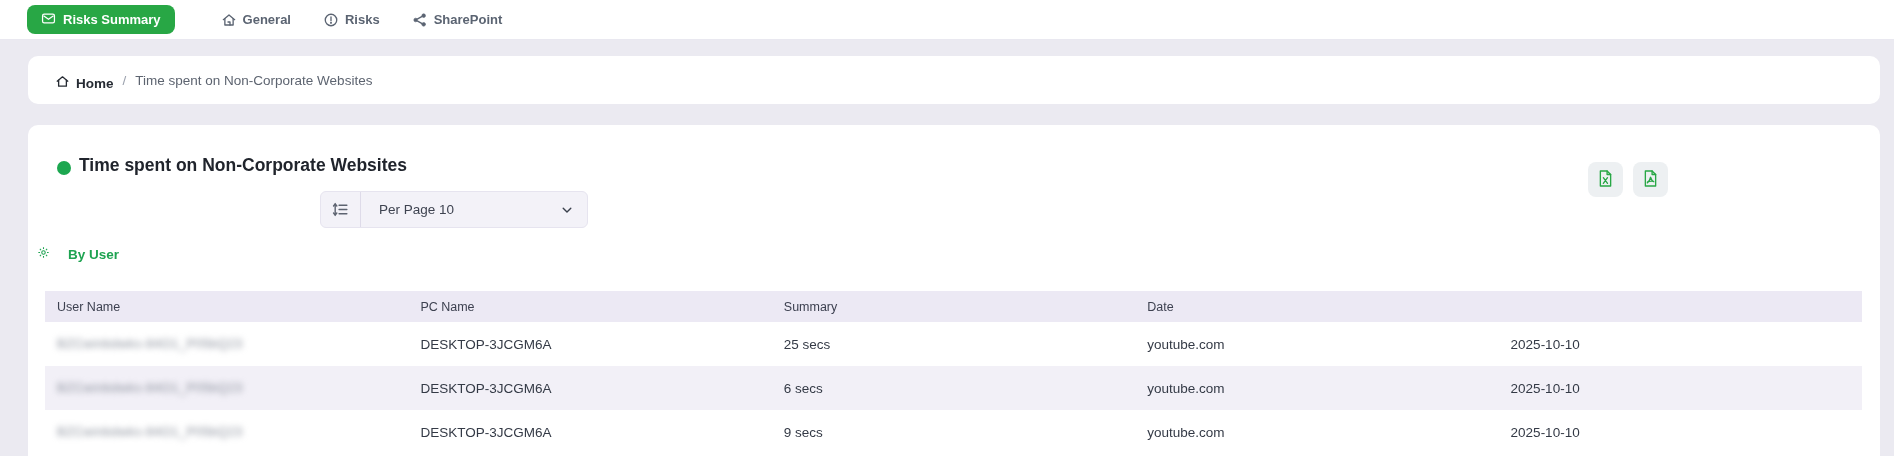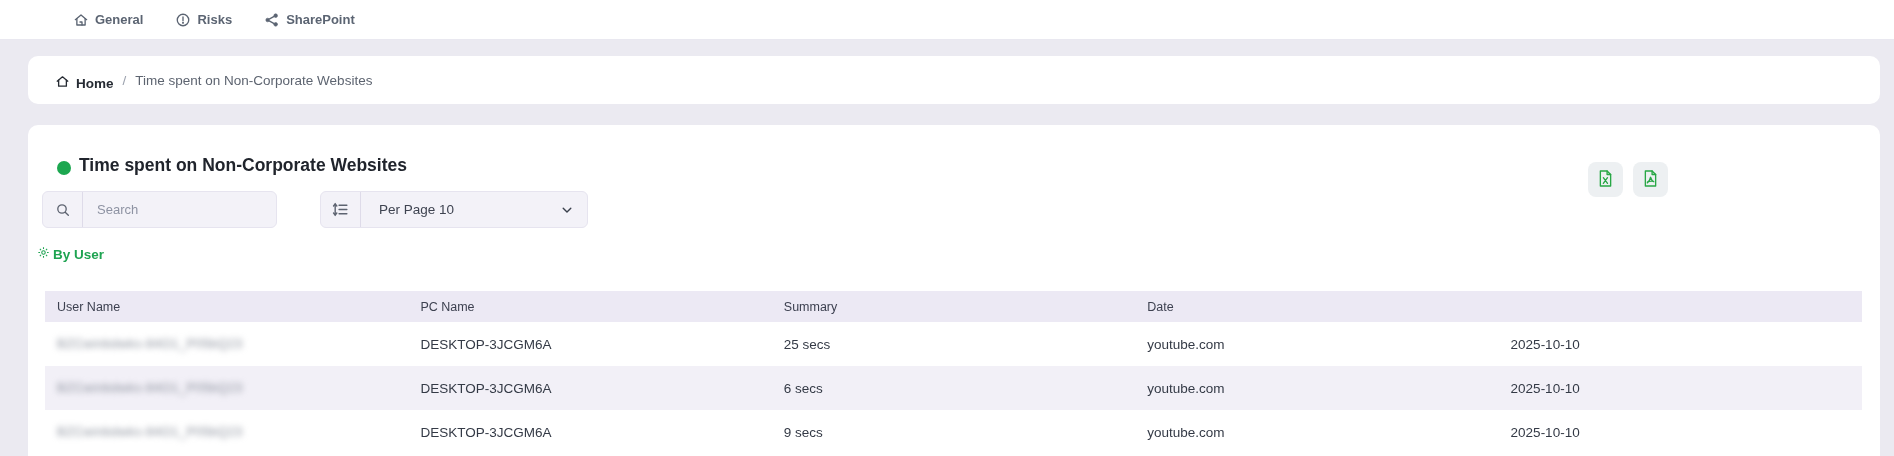--- a/index.html
+++ b/index.html
@@ -72,21 +72,21 @@
   .search-input {
     border:none; background:transparent; outline:none;
     font-family:"Liberation Sans",sans-serif;
     font-size:13px; color:#3e4350; padding-left:14px; width:170px;
   }
   .search-input::placeholder { color:#8e93a3; }
   .perpage-label { font-size:13.5px; color:#3e4350; padding-left:18px; flex:1; }
   .perpage-chevron { margin-right:13px; display:flex; }
   .byuser-link {
     position:absolute; left:9px; top:121px;
-    display:flex; align-items:center; gap:3px;
+    display:flex; align-items:center; gap:18px;
     color:#1ea351; font-size:13.5px; font-weight:bold; cursor:pointer;
   }
   
   .grid-table { position:absolute; left:17px; right:18px; top:166px; }
   .t-header {
     display:grid; grid-template-columns:repeat(5,1fr);
     background:#ece9f4; height:31px; align-items:center;
   }
   .t-header .hcell { font-size:12.5px; color:#3d4150; padding-left:12px; }
   .t-row {
@@ -96,20 +96,29 @@
   .t-row.alt { background:#f2f0f7; }
   .t-row .cell { font-size:13.5px; color:#343a46; padding-left:12px; }
   .cell.blurred {
     filter:blur(3px); color:#868c98; font-size:12.5px; letter-spacing:0.5px;
   }
 </style>
 </head>
 <body>
 
 <div class="navbar">
+  <button class="summary-btn">
+    <span>
+      <svg width="15" height="15" viewBox="0 0 24 24">
+          <rect x="2.5" y="5" width="19" height="14" rx="2.5" fill="none" stroke="#fff" stroke-width="2"></rect>
+          <path d="M4 7.5l8 5.7 8-5.7" fill="none" stroke="#fff" stroke-width="2"></path>
+        </svg>
+    </span>
+    <span>Risks Summary</span>
+  </button>
 
   <div class="nav-tabs">
     <div class="nav-tab">
       <span>
         <svg width="16" height="16" viewBox="0 0 24 24" fill="none" stroke="#5b6472" stroke-width="2" stroke-linecap="round" stroke-linejoin="round">
             <path d="M3.5 11.5L12 4.5l8.5 7"></path>
             <path d="M5.8 10v9.5h12.4V10"></path>
             <path d="M13.5 19.5v-4.5h-3"></path>
           </svg>
       </span>
@@ -173,29 +182,20 @@
       <span>
         <svg width="19" height="19" viewBox="0 0 24 24" fill="none" stroke="#28a745" stroke-width="1.7" stroke-linecap="round" stroke-linejoin="round">
             <path d="M5.5 2.5h8.5l4.5 4.5v14.5H5.5z"></path>
             <path d="M14 2.5V7h4.5"></path>
             <path d="M12 10.5c-.7 3-2.2 5.6-4 7M12 10.5c.8 2.7 2.4 4.8 4.2 5.6M8.3 16.3c2.4-1 5.3-1.3 7.5-.6"></path>
           </svg>
       </span>
     </button>
   </div>
 
-  <div class="filter-box search-box">
-    <span class="filter-icon-zone">
-      <svg width="16" height="16" viewBox="0 0 24 24" fill="none" stroke="#5d6370" stroke-width="2" stroke-linecap="round">
-          <circle cx="10.5" cy="10.5" r="6.3"></circle>
-          <line x1="15.3" y1="15.3" x2="20" y2="20"></line>
-        </svg>
-    </span>
-    <input class="search-input" type="text" placeholder="Search" style="">
-  </div>
 
   <div class="filter-box perpage-box">
     <span class="filter-icon-zone">
       <svg width="17" height="17" viewBox="0 0 24 24" fill="none" stroke="#5d6370" stroke-width="2" stroke-linecap="round">
           <line x1="10" y1="6" x2="21" y2="6"></line>
           <line x1="10" y1="12" x2="21" y2="12"></line>
           <line x1="10" y1="18" x2="21" y2="18"></line>
           <line x1="4.5" y1="4.5" x2="4.5" y2="19.5"></line>
           <path d="M2.2 7l2.3-2.8L6.8 7"></path>
           <path d="M2.2 17l2.3 2.8L6.8 17"></path>

